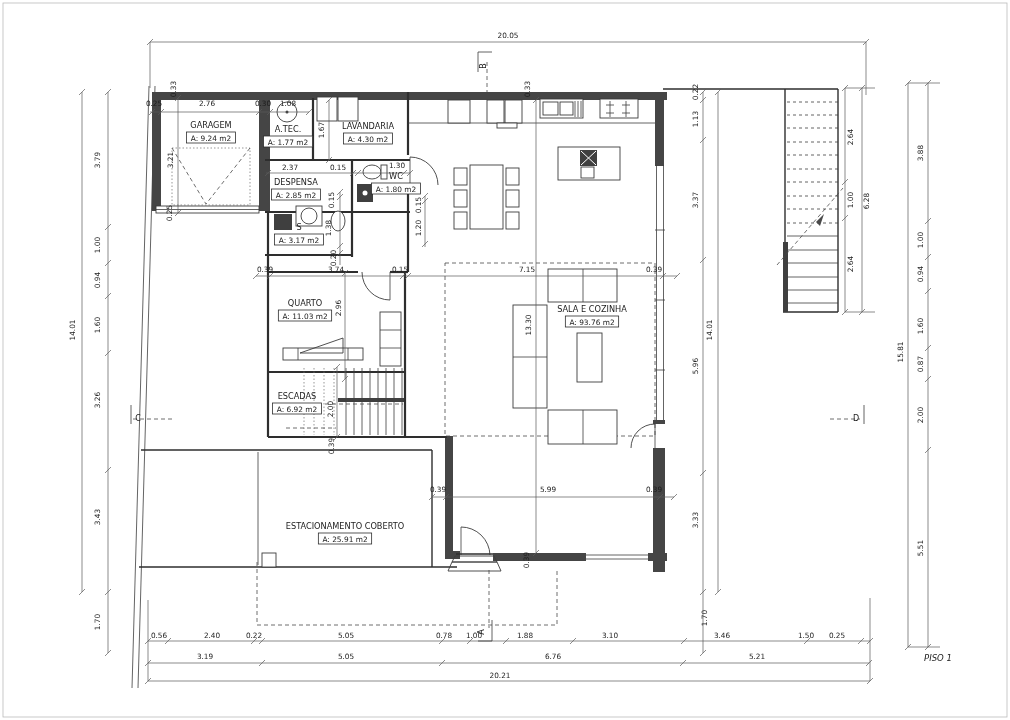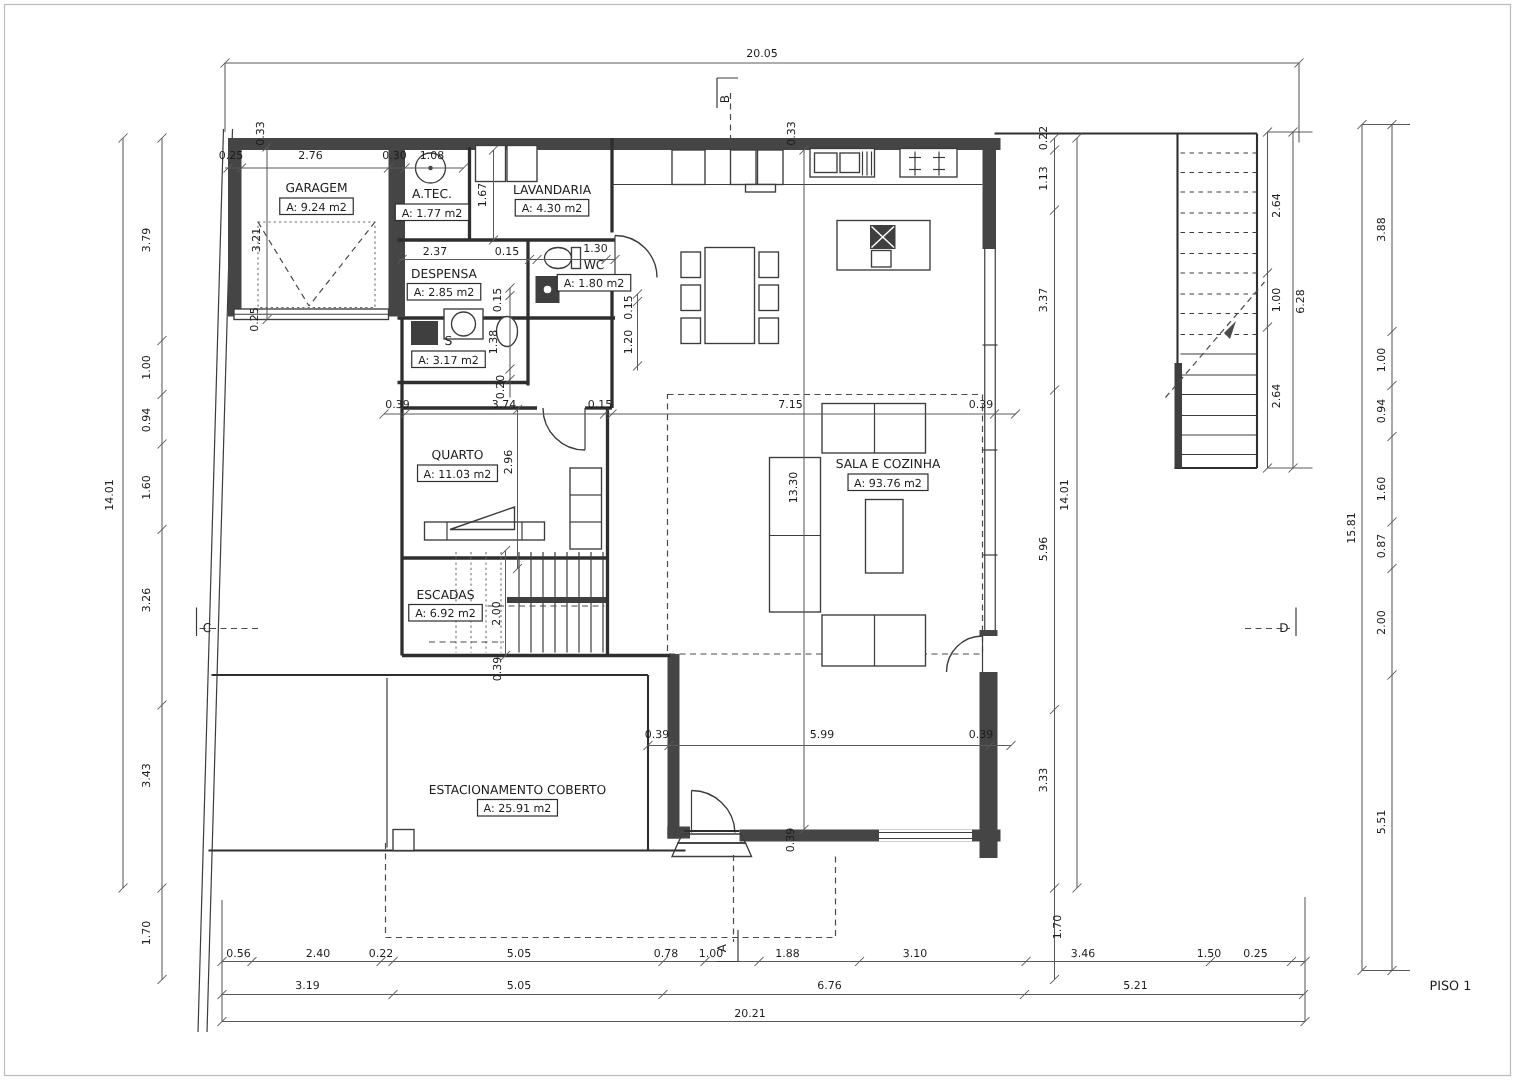--- a/index.html
+++ b/index.html
@@ -4,21 +4,21 @@
 <style>
   html,body{margin:0;padding:0;background:#fff;width:1010px;height:720px;overflow:hidden;
     font-family:"DejaVu Sans","Liberation Sans",sans-serif;}
   #sheet{position:relative;width:1010px;height:720px;background:#fff;}
   svg{position:absolute;left:0;top:0;}
   svg text{fill:#1c1c1c;}
   .dimtxt{font-size:7.3px;}
   .roomname{font-size:8.2px;}
   .areatxt{font-size:7.4px;}
   .marker{font-size:8px;}
-  #title-block{position:absolute;left:953px;top:653px;font-size:8.5px;color:#1c1c1c;}
+  #title-block{position:absolute;left:924px;top:653px;font-size:8.5px;color:#1c1c1c;font-style:italic;}
   
   .wall{fill:#454545;}
   .ln{stroke:#2e2e2e;stroke-width:1.4;fill:none;}
   .ln2{stroke:#2e2e2e;stroke-width:2.2;fill:none;}
   .tn{stroke:#3c3c3c;stroke-width:.8;fill:none;}
   .furn{stroke:#3c3c3c;stroke-width:.9;fill:#fff;}
   .furnN{stroke:#3c3c3c;stroke-width:.9;fill:none;}
   .dim{stroke:#5a5a5a;stroke-width:.7;fill:none;}
   .dsh{stroke:#4a4a4a;stroke-width:.8;fill:none;stroke-dasharray:4 3;}
   .dot{stroke:#6a6a6a;stroke-width:.7;fill:none;stroke-dasharray:1.5 2;}

